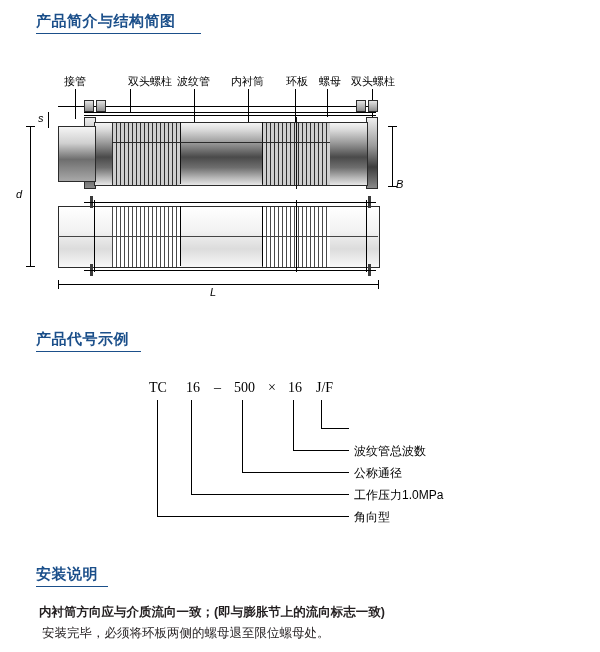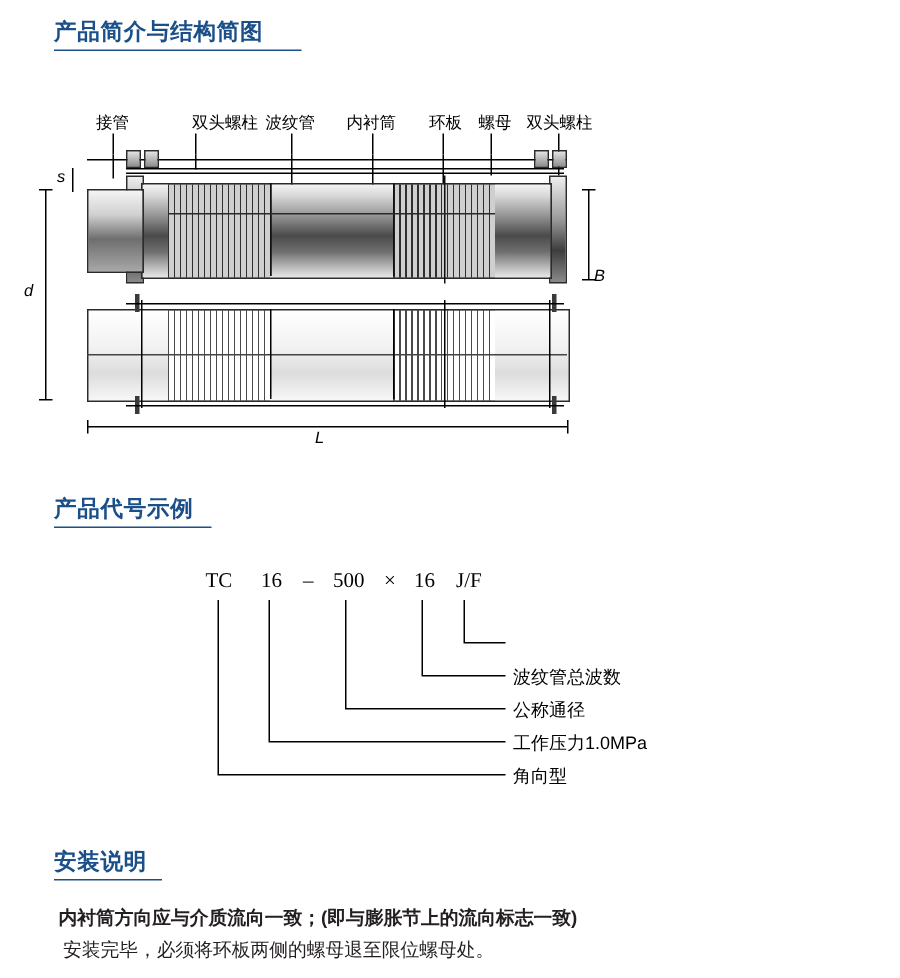--- a/index.html
+++ b/index.html
@@ -106,21 +106,21 @@
     background: repeating-linear-gradient(
       to right,
       #4a4a4a 0px, #4a4a4a 1px,
       #ffffff 1px, #ffffff 4px);
     border-top: 1px solid #2b2b2b;
     border-bottom: 1px solid #2b2b2b;
   }
   
   #diagram2 {
     position: absolute;
-    left: 4px;
+    left: 16px;
     top: 370px;
     width: 500px;
     height: 160px;
   }
   .code-token {
     position: absolute;
     font-size: 14px;
     font-family: "Liberation Serif", serif;
     color: #000;
     white-space: nowrap;

